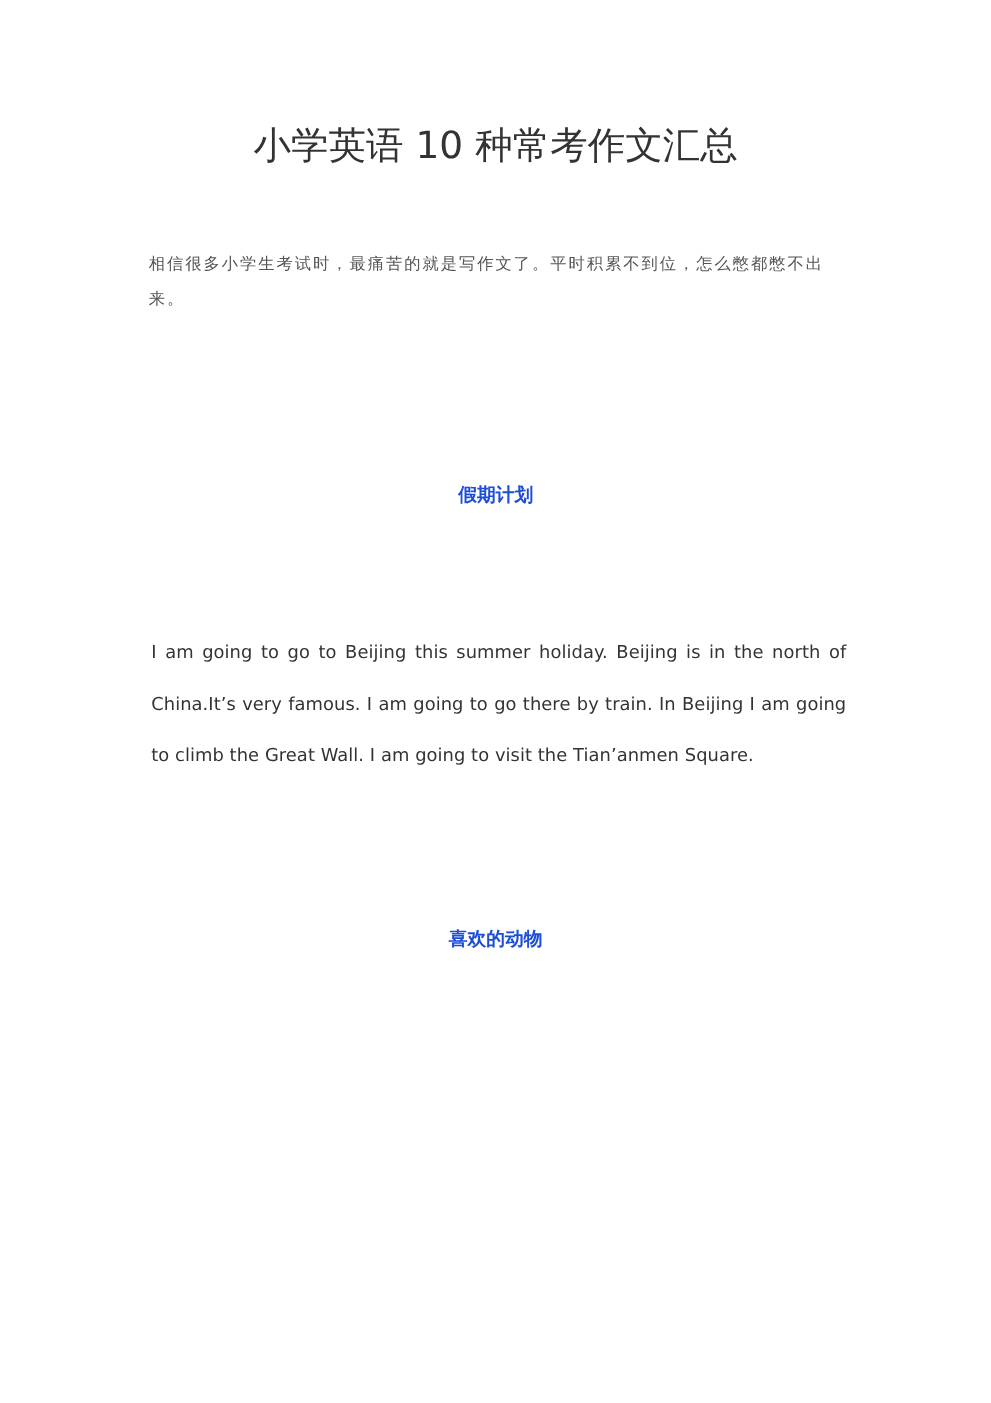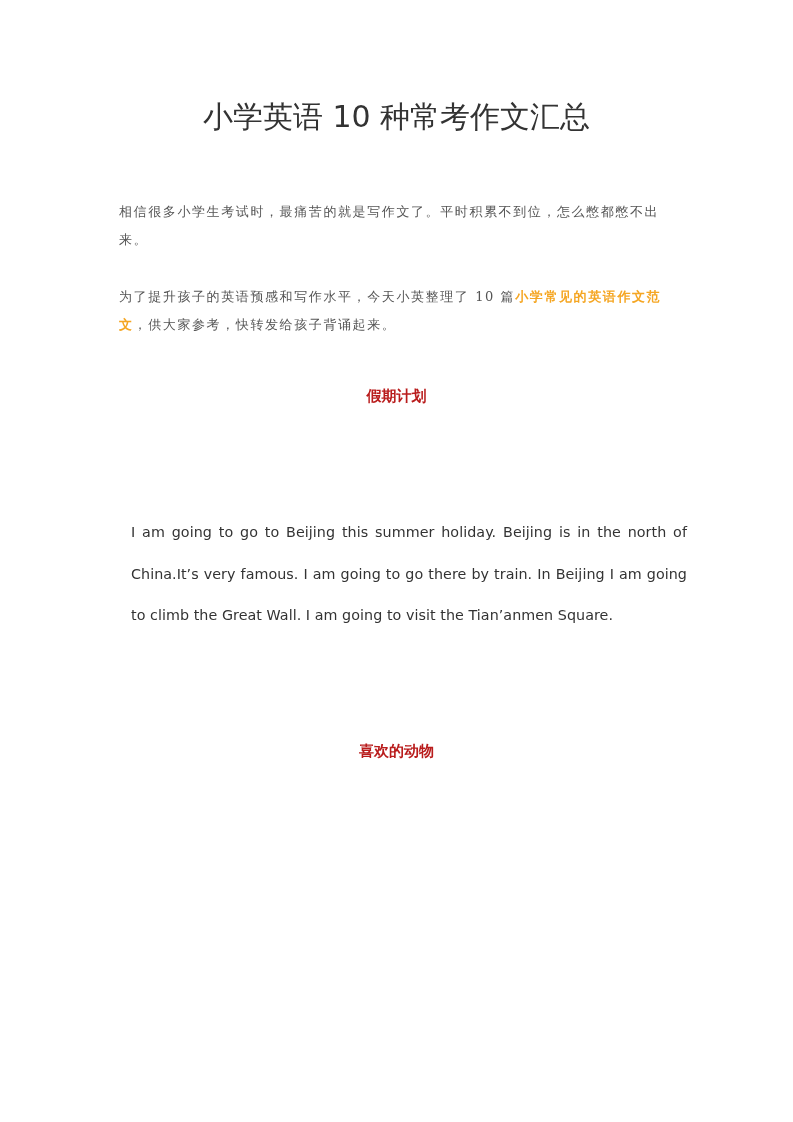--- a/index.html
+++ b/index.html
@@ -41,21 +41,21 @@
       font-family: "DejaVu Sans", sans-serif;
     }
     .heading {
       position: absolute;
       left: 0;
       width: 793px;
       text-align: center;
       font-family: "DejaVu Sans", sans-serif;
       font-size: 15px;
       font-weight: bold;
-      color: #b91c1c;
+      color: #1d4ed8;
       line-height: 24px;
     }
     .para-en {
       position: absolute;
       left: 119px;
       width: 556px;
       font-family: "DejaVu Sans", sans-serif;
       font-size: 14.3px;
       color: #333333;
       line-height: 41.5px;
@@ -66,22 +66,21 @@
   </style>
 </head>
 <body>
 
 <div class="page">
 
   <div class="title">小学英语 10 种常考作文汇总</div>
 
   <p class="para-cn" style="top:198px; margin:0;">相信很多小学生考试时，最痛苦的就是写作文了。平时积累不到位，怎么憋都憋不出来。</p>
 
-  <p class="para-cn" style="top:283px; margin:0;"><span>为了提升孩子的英语预感和写作水平，今天小英整理了 10 篇</span><span class="highlight">小学常见的英语作文范文</span><span>，供大家参考，快转发给孩子背诵起来。</span></p>
 
   <div class="heading" style="top:384px;">假期计划</div>
 
-  <p class="para-en" style="top:500px; margin:12px;">I am going to go to Beijing this summer holiday. Beijing is in the north of China.It’s very famous. I am going to go there by train. In Beijing I am going to climb the Great Wall. I am going to visit the Tian’anmen Square.</p>
+  <p class="para-en" style="top:500px; margin:2px;">I am going to go to Beijing this summer holiday. Beijing is in the north of China.It’s very famous. I am going to go there by train. In Beijing I am going to climb the Great Wall. I am going to visit the Tian’anmen Square.</p>
 
   <div class="heading" style="top:717px;margin-top:22px;">喜欢的动物</div>
 
 
 </div>
 
 </body></html>

